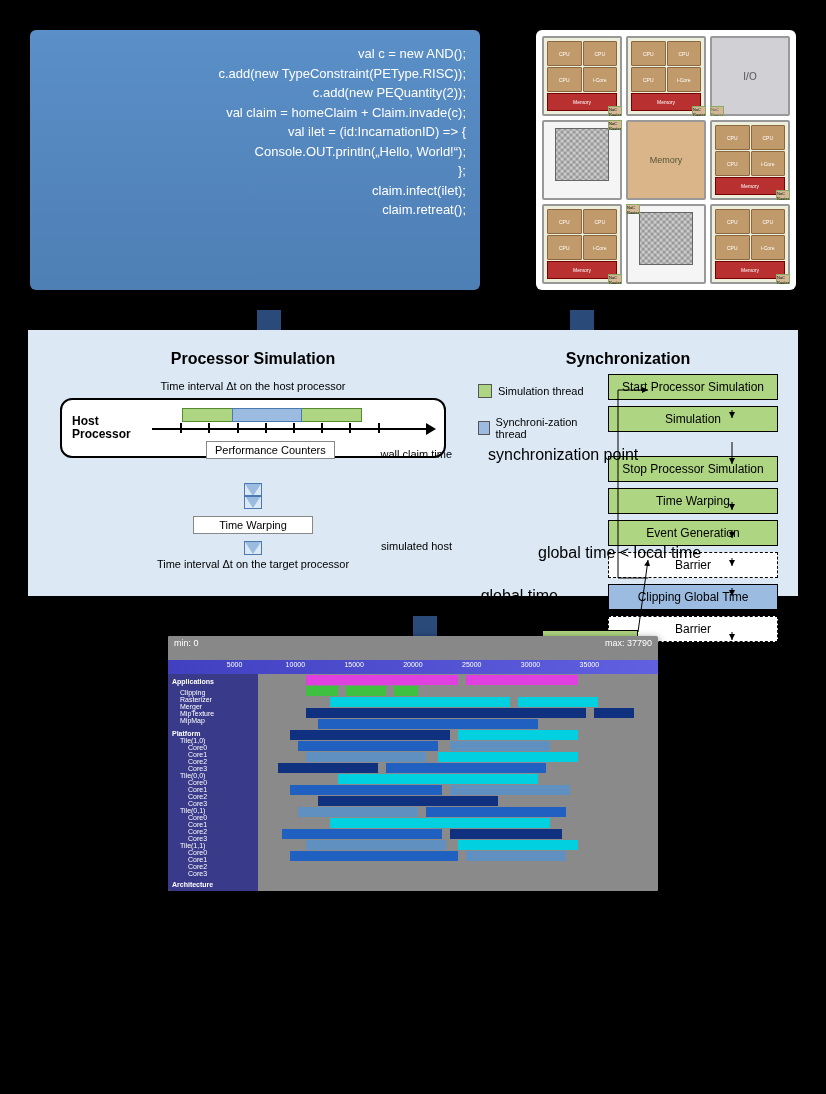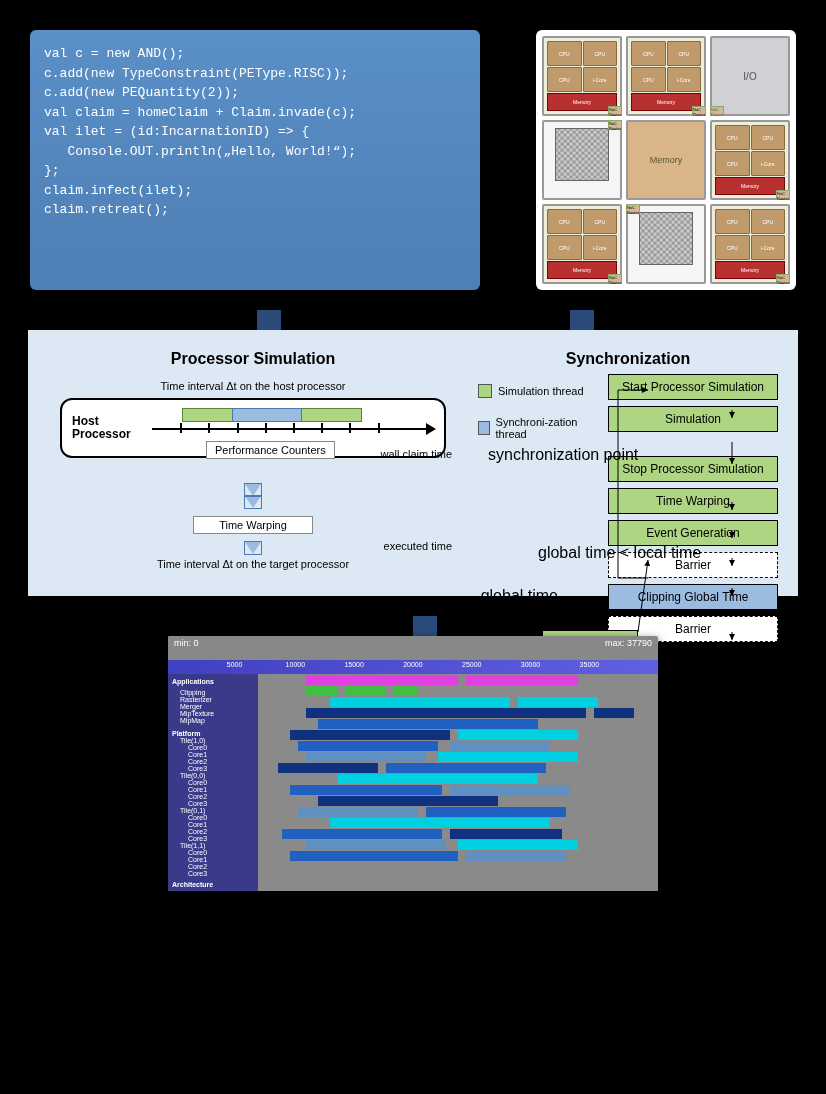--- a/index.html
+++ b/index.html
@@ -1,21 +1,21 @@
 <!DOCTYPE html>
 <html><head>
 <meta charset="utf-8">
 <style>
 * { box-sizing: border-box; margin: 0; padding: 0; }
 body { width: 826px; height: 1094px; background: #000; font-family: Arial, sans-serif; position: relative; }
 
 .top-section { display: flex; justify-content: space-between; padding: 30px 30px 10px; }
 
 .code-box { background: linear-gradient(#5a8fc7,#4e7fb5); border-radius: 6px; padding: 14px; width: 450px; box-shadow: 0 3px 8px rgba(0,0,0,0.5); }
-.code-box pre { color: #fff; font-family: Liberation Mono, monospace; font-size: 13px; line-height: 1.5; white-space: pre; }
+.code-box pre { color: #fff; font-family: Liberation Sans, sans-serif; font-size: 13px; line-height: 1.5; white-space: pre; text-align: right; }
 
 .arch-box { background: #fff; border-radius: 6px; padding: 6px; width: 260px; height: 260px; box-shadow: 0 3px 8px rgba(0,0,0,0.5); display: grid; grid-template-columns: 1fr 1fr 1fr; grid-template-rows: 1fr 1fr 1fr; gap: 4px; }
 .tile { border: 2px solid #999; border-radius: 2px; position: relative; background: #f5f5f5; font-size: 5px; }
 .tile.cpu { background: #eed; }
 .tile .corner { position: absolute; width: 14px; height: 10px; background: #d4b896; border: 1px solid #8a6; font-size: 4px; }
 .tile.mem { background: #dbb58a; }
 .tile.io { background: #d0d0d5; }
 .tile-grid { display: grid; grid-template-columns: 1fr 1fr; grid-template-rows: 1fr 1fr 18px; gap: 1px; padding: 3px; height: 100%; }
 .chip { background: #c19a6b; border: 1px solid #8a6840; border-radius: 1px; display:flex; align-items:center; justify-content:center; color:#fff; font-size:5px; }
 .membar { grid-column: 1/3; background: #b83030; border:1px solid #700; color:#fff; font-size:5px; display:flex;align-items:center;justify-content:center;}
@@ -182,21 +182,21 @@
         </div>
       </div>
       <div style="position:relative; text-align:right; font-size:11px; margin-top:-14px; padding-right:6px;">wall claim time</div>
       <div class="pc-box wbox">Performance Counters</div>
 
       <div class="small-arrow" style="margin-top:24px;"></div>
       <div class="small-arrow"></div>
       <div class="tw-box wbox">Time Warping</div>
       <div class="small-arrow"></div>
 
-      <div style="text-align:right; font-size:11px; margin-top:-14px; padding-right:6px;">executed time</div>
+      <div style="text-align:right; font-size:11px; margin-top:-14px; padding-right:6px;">simulated host</div>
       <div class="caption">Time interval Δt on the target processor</div>
     </div>
   </div>
 
   <div class="right-col">
     <h3 style="text-align:center">Synchronization</h3>
 
     <div class="legend" style="position:absolute; top:30px; left:0; width:110px;">
       <div class="legend-item">
           <div class="sq green"></div>

